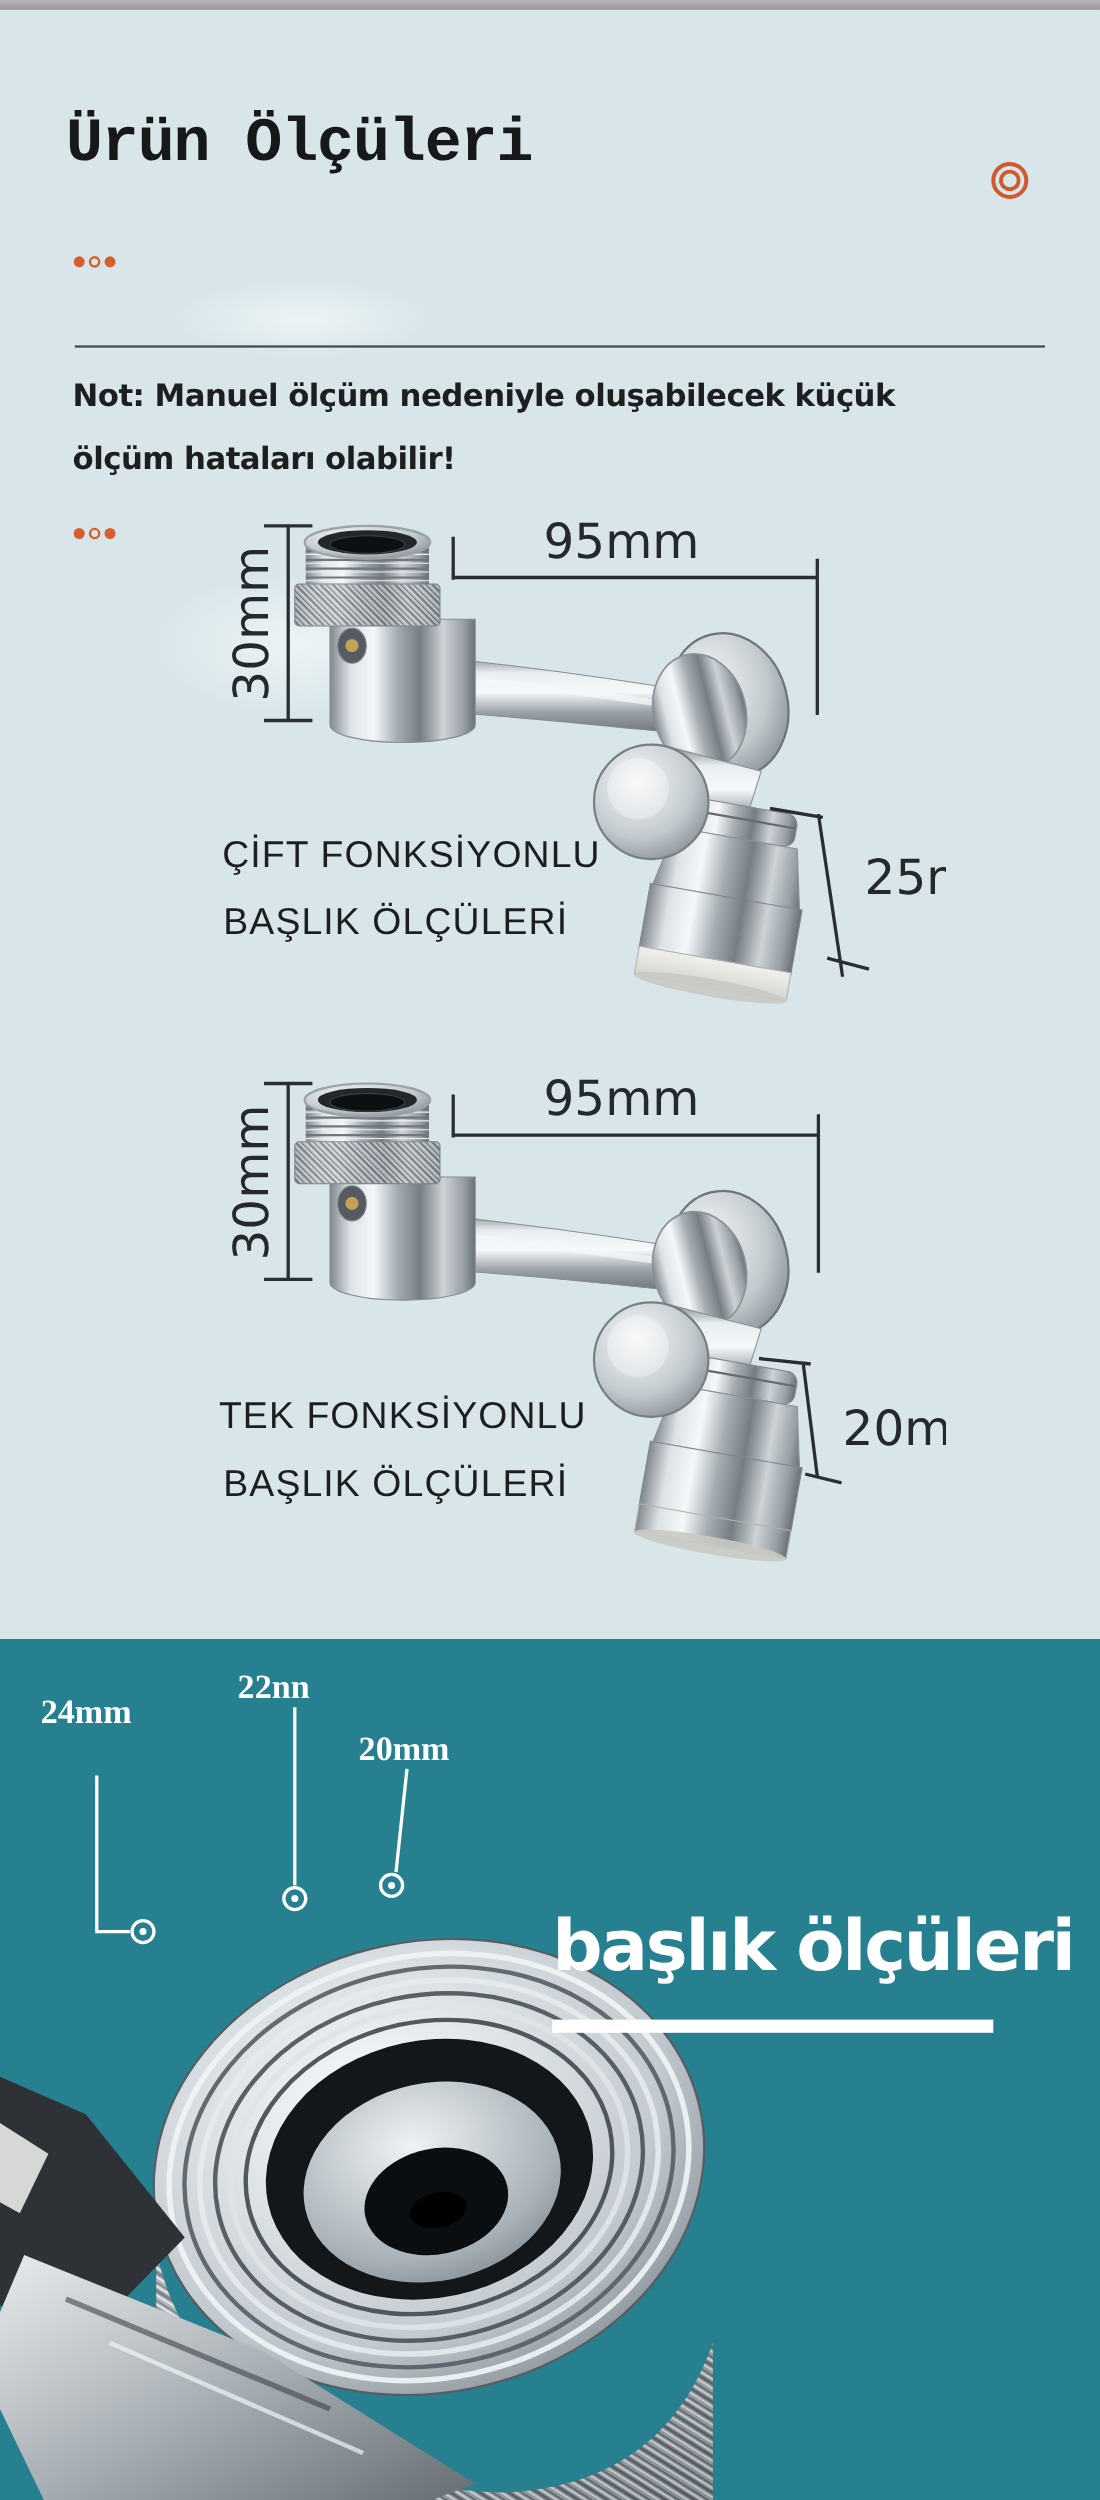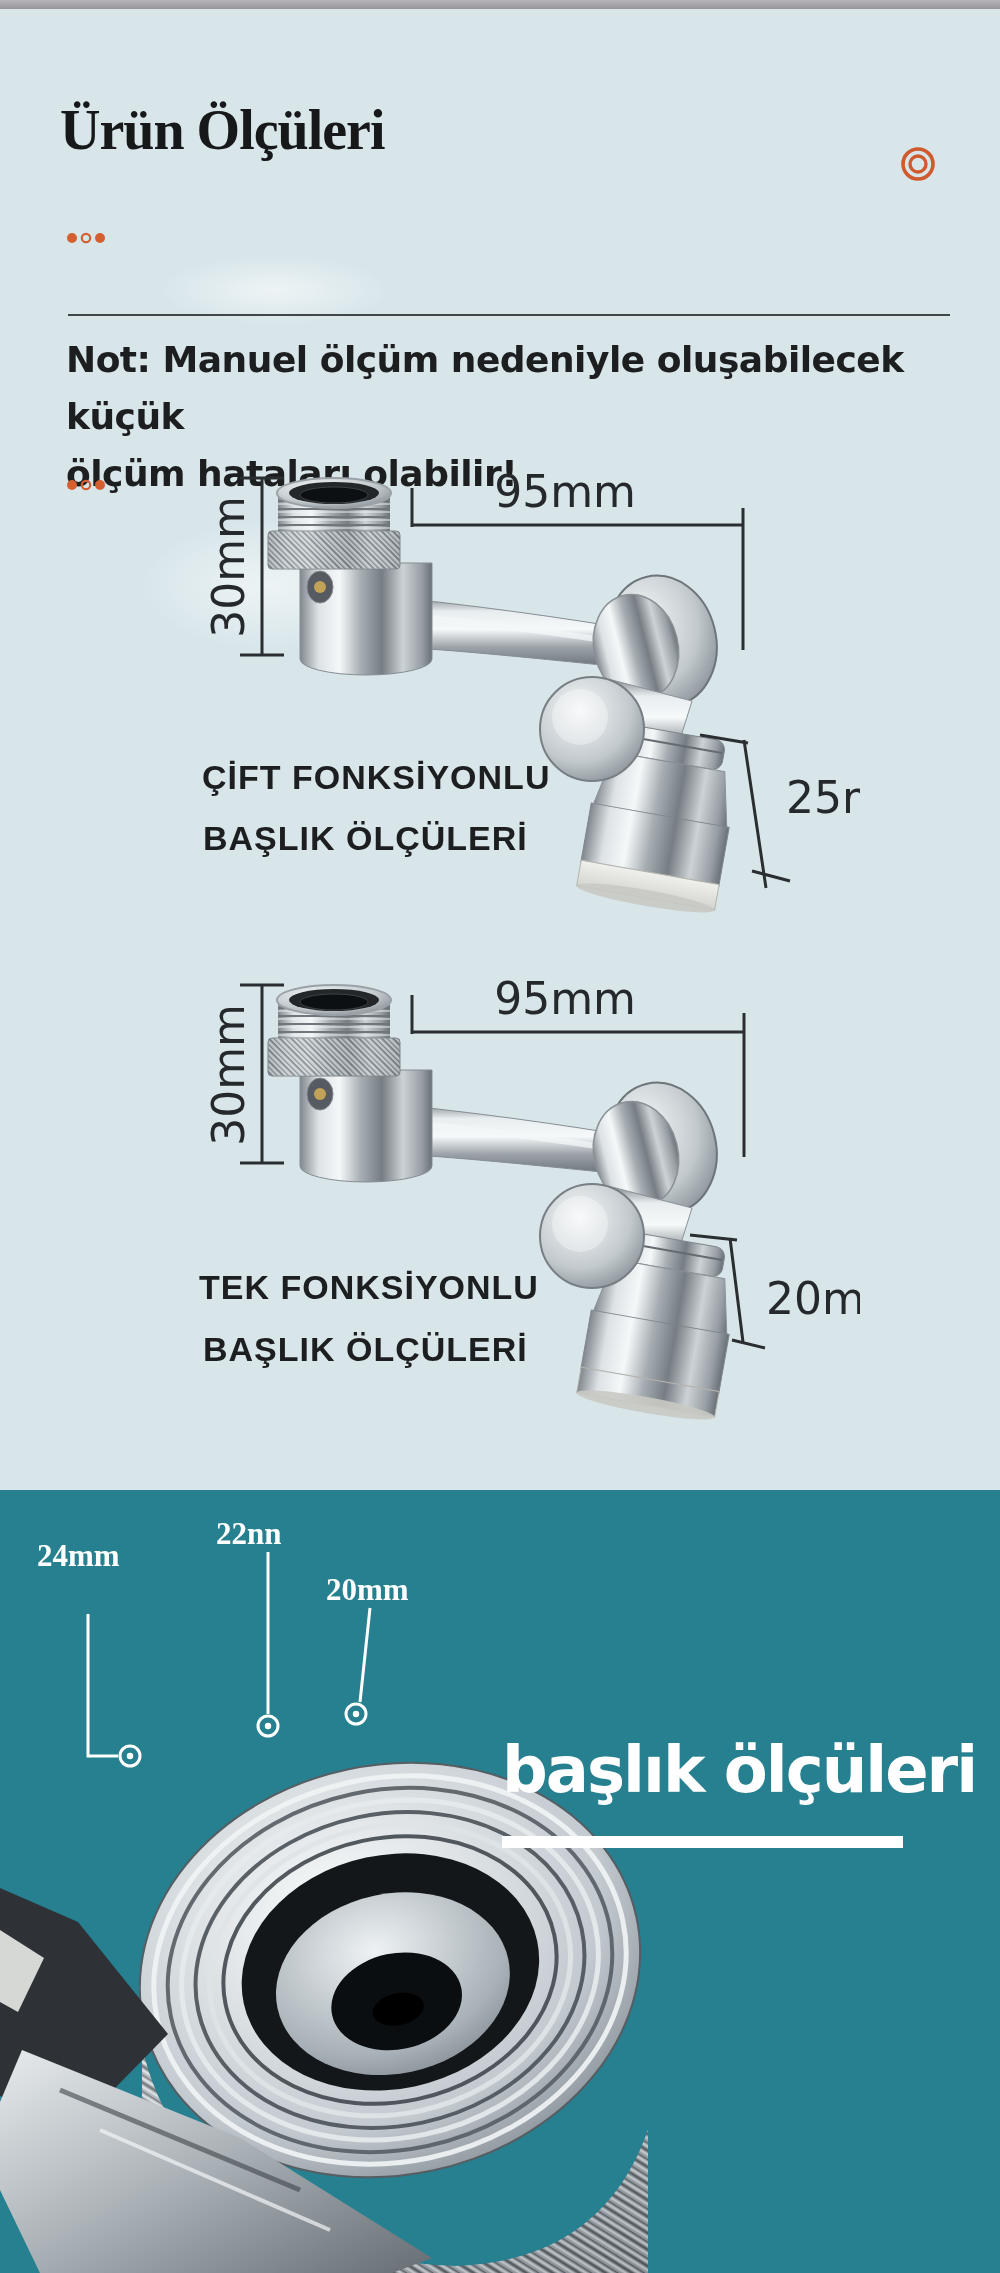--- a/index.html
+++ b/index.html
@@ -10,31 +10,31 @@
   }
   .abs{position:absolute;}
   
   .top-bar{left:0;top:0;width:1000px;height:9px;
     background:linear-gradient(#b7b5ba,#98969b);}
   
   .light-section{left:0;top:9px;width:1000px;height:1481px;background:#d8e6ea;}
   .smudge{border-radius:50%;background:radial-gradient(closest-side,rgba(255,255,255,.55),rgba(255,255,255,0));}
   .page-title{
     left:60px;top:98px;font-size:56px;font-weight:700;color:#17181a;
-    letter-spacing:-1px;font-family:Liberation Serif, serif;
+    letter-spacing:-1px;font-family:Liberation Mono, monospace;
   }
   .divider{left:68px;top:314px;width:882px;height:2px;background:#41464b;}
   .note{
     left:66px;top:331px;width:900px;
-    font-size:36px;line-height:57px;font-weight:700;color:#1d1e20;
+    font-size:28px;line-height:57px;font-weight:700;color:#1d1e20;
     letter-spacing:-0.5px;
   }
   .diagram-label{
     font-family:"Liberation Sans","DejaVu Sans",sans-serif;
-    font-size:34px;font-weight:700;color:#1d1e20;letter-spacing:1px;
+    font-size:34px;font-weight:400;color:#1d1e20;letter-spacing:1px;
   }
   .macro-section{left:0;top:1490px;width:1000px;height:783px;background:#26808f;}
   .macro-dim{
     font-family:"Liberation Serif","DejaVu Serif",serif;
     font-size:31px;font-weight:700;color:#ffffff;text-align:left;width:110px;
   }
   .macro-title{
     left:502px;top:1733px;width:420px;
     font-size:64px;font-weight:700;color:#ffffff;letter-spacing:-2px;
     font-family:"DejaVu Sans",sans-serif;white-space:nowrap;

